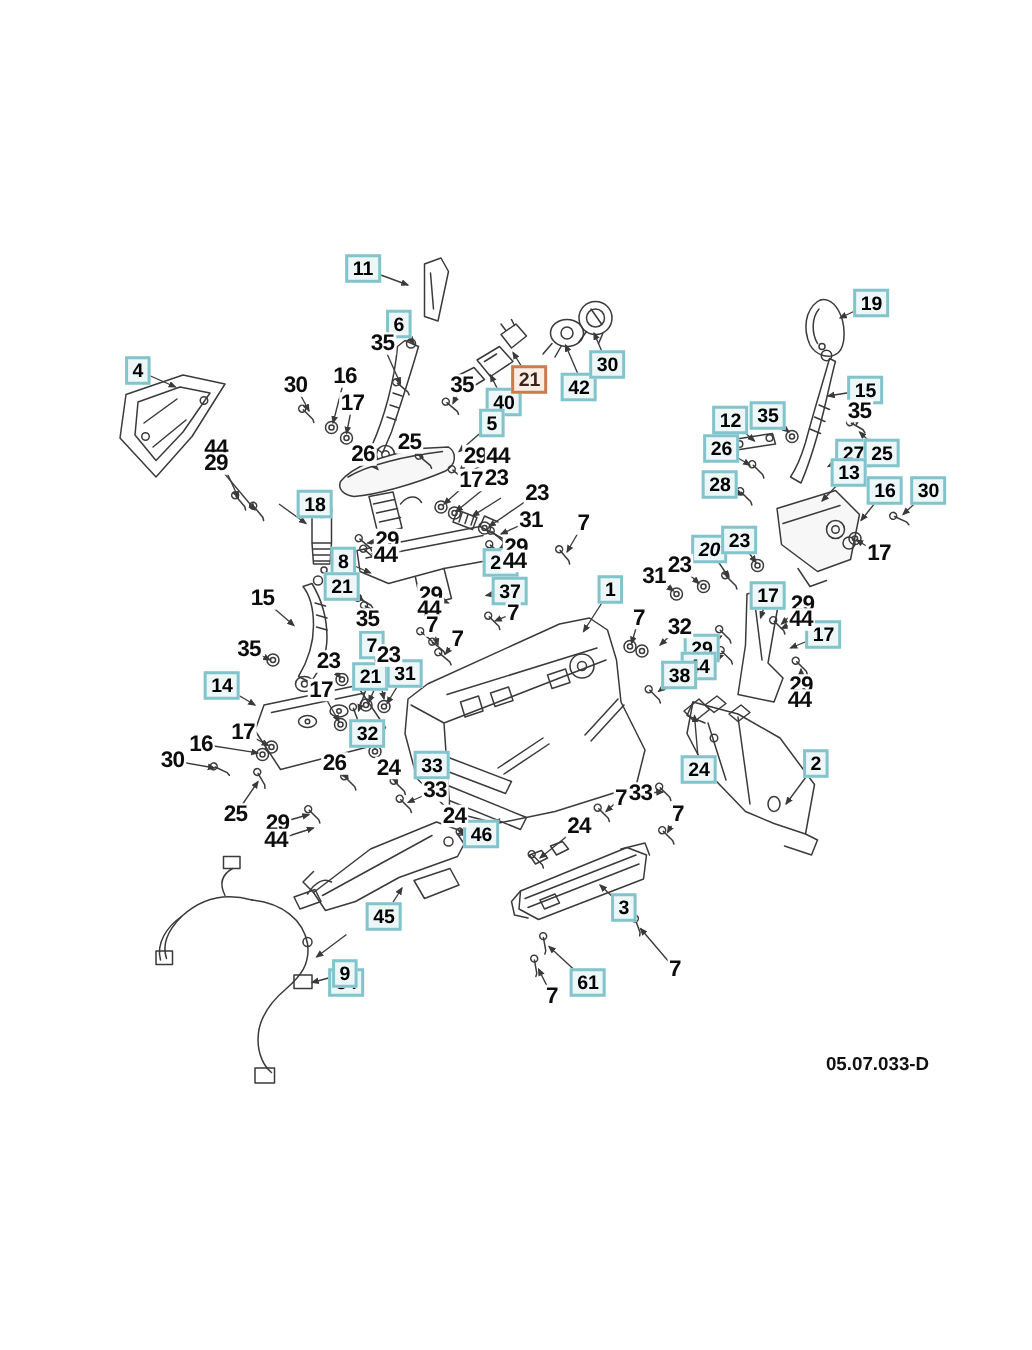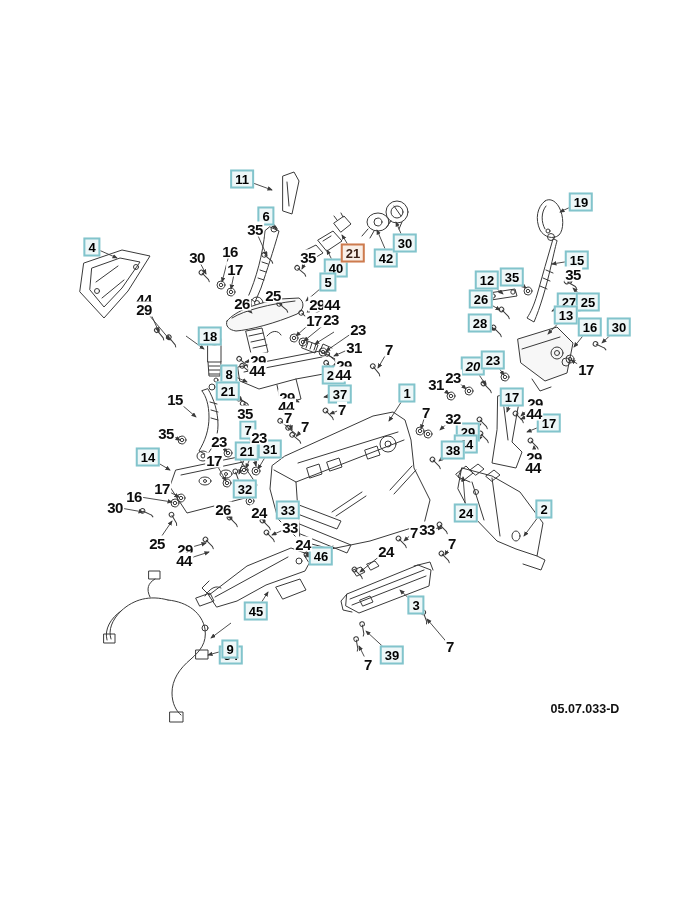--- a/index.html
+++ b/index.html
@@ -597,21 +597,21 @@
       <div class="co b" style="left: 270px; top: 449px;">31</div>
       <div class="co b" style="left: 245px; top: 489px;">32</div>
       <div class="co b" style="left: 288px; top: 510px;">33</div>
       <div class="co b" style="left: 544px; top: 509px;">2</div>
       <div class="co b" style="left: 466px; top: 513px;">24</div>
       <div class="co b" style="left: 321px; top: 556px;">46</div>
       <div class="co b" style="left: 256px; top: 611px;">45</div>
       <div class="co b" style="left: 231px; top: 655px;">34</div>
       <div class="co b" style="left: 230px; top: 649px;">9</div>
       <div class="co b" style="left: 416px; top: 605px;">3</div>
-      <div class="co b" style="left: 392px; top: 655px;">39</div>
+      <div class="co b" style="left: 392px; top: 655px;">61</div>
       <div class="co p" style="left: 197px; top: 257px;">30</div>
       <div class="co p" style="left: 230px; top: 251px;">16</div>
       <div class="co p" style="left: 235px; top: 269px;">17</div>
       <div class="co p" style="left: 255px; top: 229px;">35</div>
       <div class="co p" style="left: 308px; top: 257px;">35</div>
       <div class="co p" style="left: 273px; top: 295px;">25</div>
       <div class="co p" style="left: 242px; top: 303px;">26</div>
       <div class="co p" style="left: 317px; top: 304px;">29</div>
       <div class="co p" style="left: 332px; top: 304px;">44</div>
       <div class="co p" style="left: 314px; top: 320px;">17</div>

